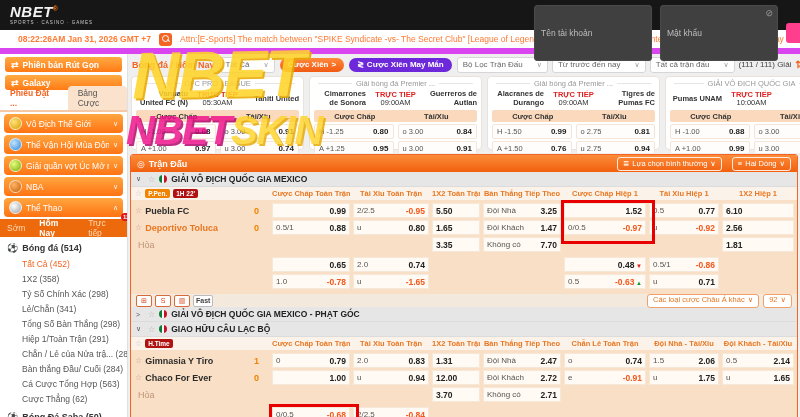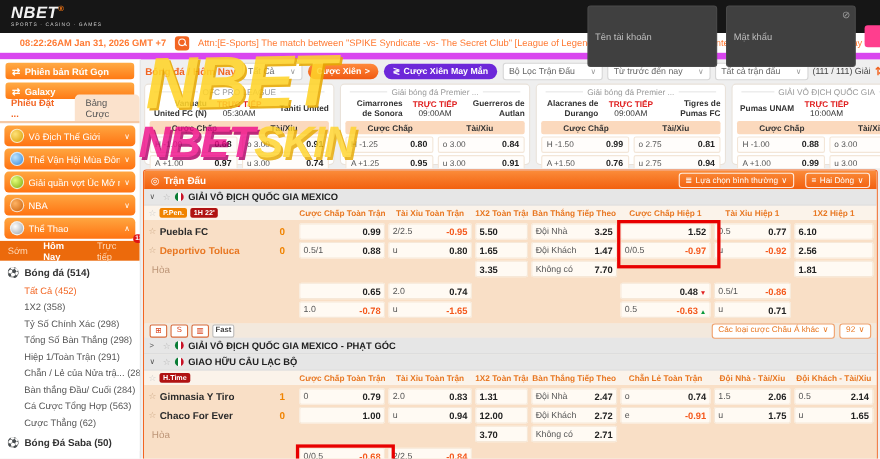--- a/index.html
+++ b/index.html
@@ -220,20 +220,21 @@
       </div>
       <div class="sbl">
         <div class="sbh">
           <span class="ball">⚽</span>
           <span>Bóng đá (514)</span>
         </div>
         <div id="sb-bets">
             <div class="sbi on">Tất Cả (452)</div>
             <div class="sbi">1X2 (358)</div>
             <div class="sbi">Tỷ Số Chính Xác (298)</div>
+            <div class="sbi">Lẻ/Chẵn (341)</div>
             <div class="sbi">Tổng Số Bàn Thắng (298)</div>
             <div class="sbi">Hiệp 1/Toàn Trận (291)</div>
             <div class="sbi">Chẵn / Lẻ của Nửa trậ... (284)</div>
             <div class="sbi">Bàn thắng Đầu/ Cuối (284)</div>
             <div class="sbi">Cá Cược Tổng Hợp (563)</div>
             <div class="sbi">Cược Thẳng (62)</div>
           </div>
         <div class="sbh">
           <span class="ball ballr">⚽</span>
           <span>Bóng Đá Saba (50)</span>

